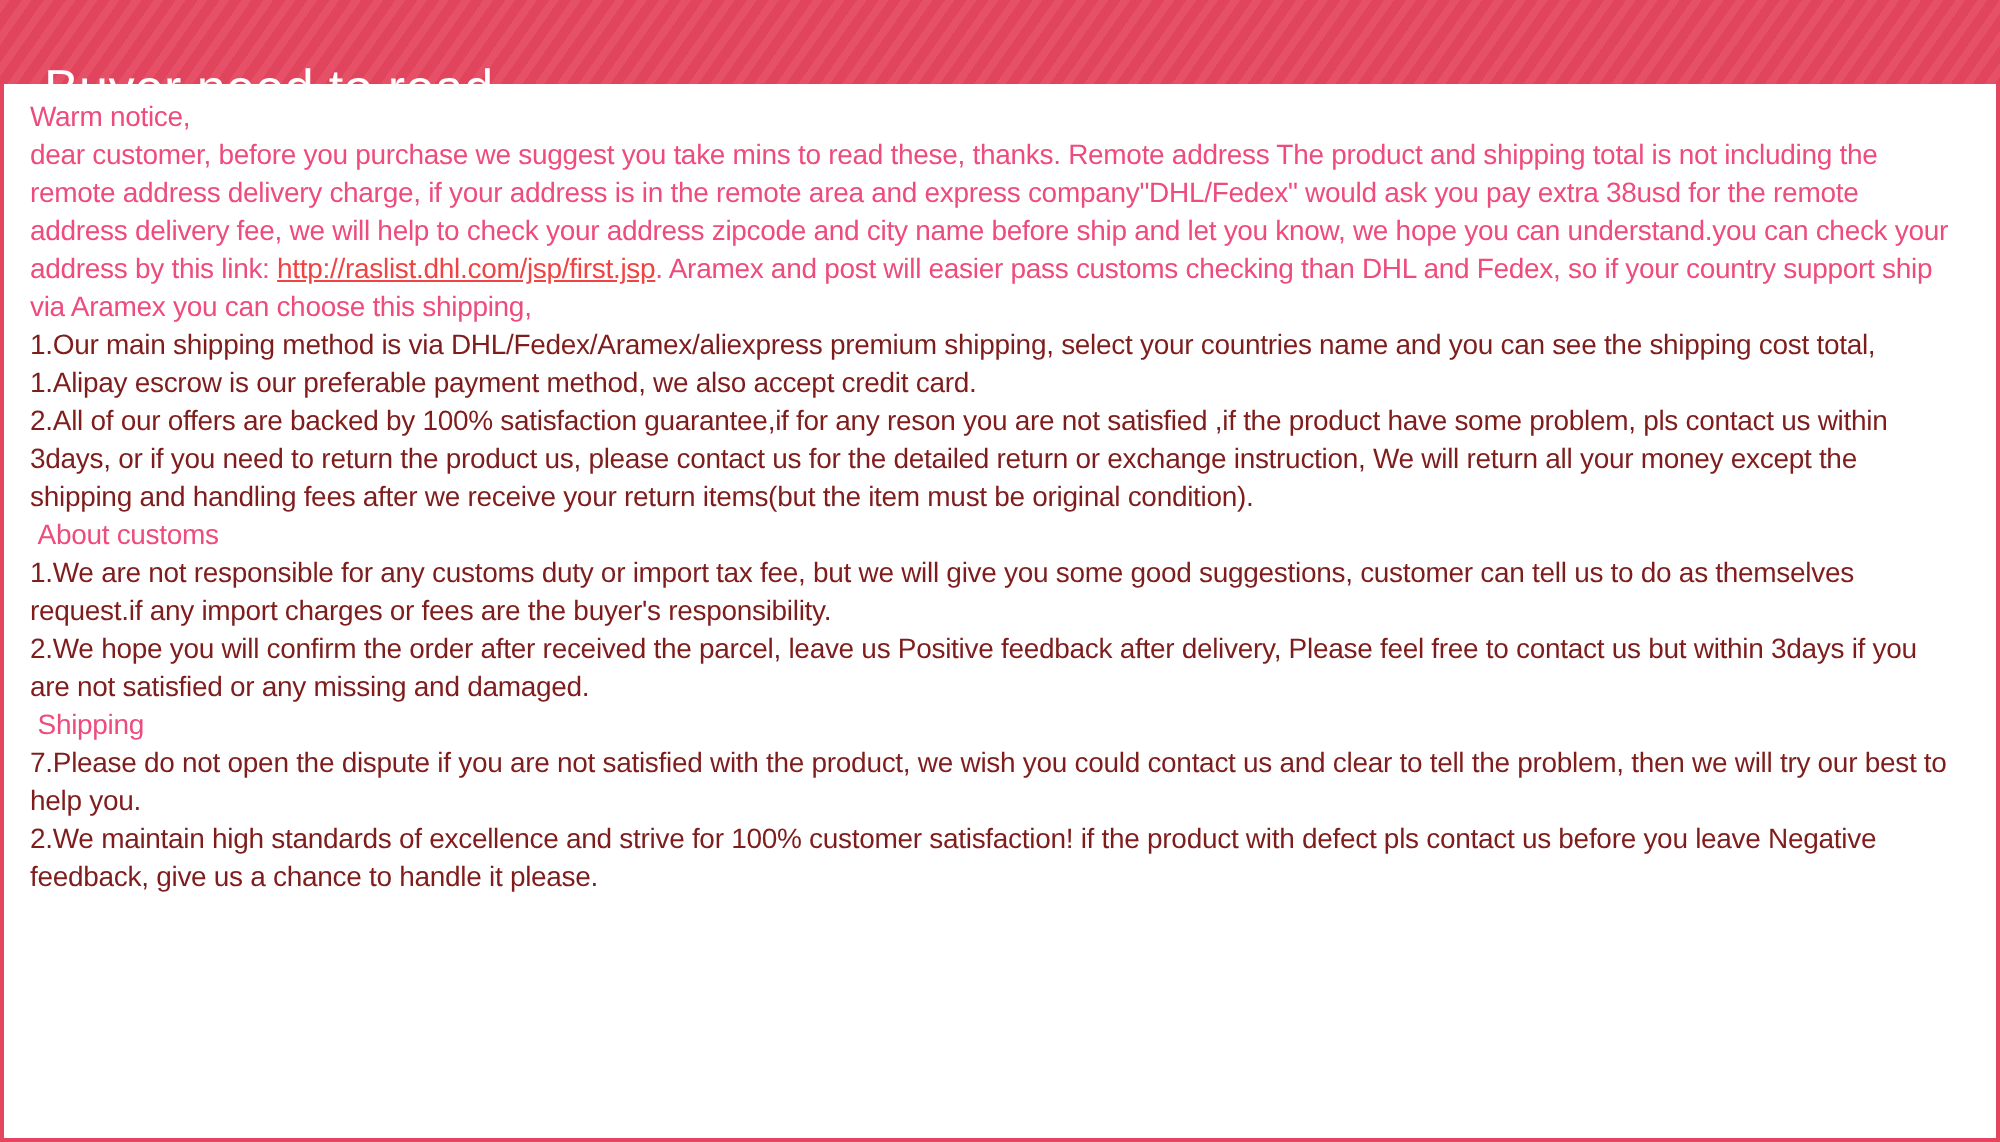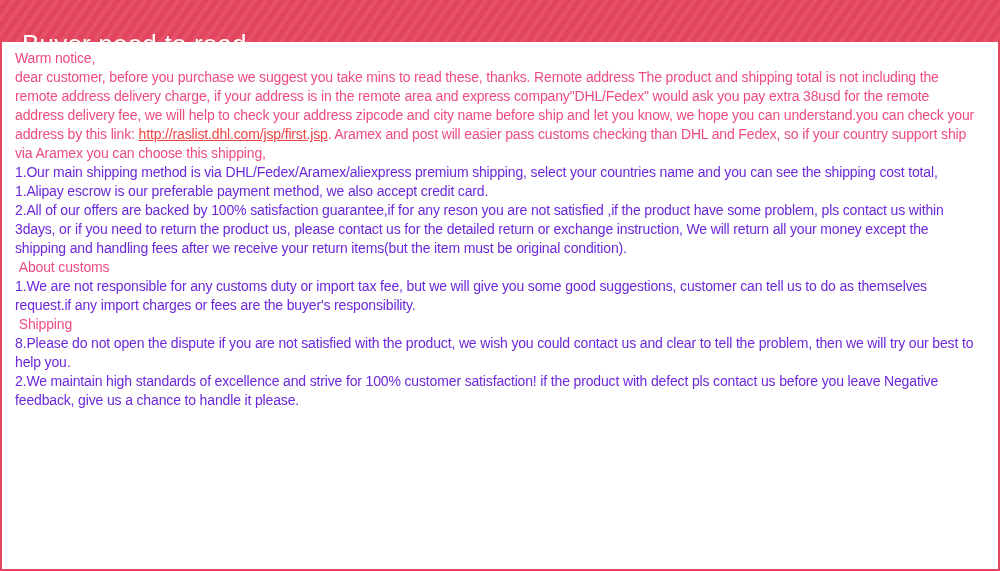--- a/index.html
+++ b/index.html
@@ -45,21 +45,21 @@
     background: #ffffff;
   }
   .content p {
     font-size: 14px;
     line-height: 19px;
     letter-spacing: -0.15px;
     white-space: pre-wrap;
     word-wrap: break-word;
   }
   .pink { color: #ed4c7d; }
-  .black { color: #6d28d9; }
+  .black { color: #7f1d1d; }
   a.link {
     color: #ef4444;
     text-decoration: underline;
     cursor: pointer;
   }
 </style>
 </head>
 <body>
 
 <div class="page">
@@ -74,19 +74,20 @@
 
     <p class="pink"><span>dear customer, before you purchase we suggest you take mins to read these, thanks. Remote address The product and shipping total is not including the remote address delivery charge, if your address is in the remote area and express company"DHL/Fedex" would ask you pay extra 38usd for the remote address delivery fee, we will help to check your address zipcode and city name before ship and let you know, we hope you can understand.you can check your address by this link: </span><a class="link" href="#">http://raslist.dhl.com/jsp/first.jsp</a><span>. Aramex and post will easier pass customs checking than DHL and Fedex, so if your country support ship via Aramex you can choose this shipping,</span></p>
 
     <p class="black">1.Our main shipping method is via DHL/Fedex/Aramex/aliexpress premium shipping, select your countries name and you can see the shipping cost total,</p>
 
     <p class="black">1.Alipay escrow is our preferable payment method, we also accept credit card.</p>
     <p class="black">2.All of our offers are backed by 100% satisfaction guarantee,if for any reson you are not satisfied ,if the product have some problem, pls contact us within 3days, or if you need to return the product us, please contact us for the detailed return or exchange instruction, We will return all your money except the shipping and handling fees after we receive your return items(but the item must be original condition).</p>
 
     <p class="pink"> About customs</p>
     <p class="black">1.We are not responsible for any customs duty or import tax fee, but we will give you some good suggestions, customer can tell us to do as themselves request.if any import charges or fees are the buyer's responsibility.</p>
+    <p class="black">2.We hope you will confirm the order after received the parcel, leave us Positive feedback after delivery, Please feel free to contact us but within 3days if you are not satisfied or any missing and damaged.</p>
 
     <p class="pink"> Shipping</p>
-    <p class="black">8.Please do not open the dispute if you are not satisfied with the product, we wish you could contact us and clear to tell the problem, then we will try our best to help you.</p>
+    <p class="black">7.Please do not open the dispute if you are not satisfied with the product, we wish you could contact us and clear to tell the problem, then we will try our best to help you.</p>
     <p class="black">2.We maintain high standards of excellence and strive for 100% customer satisfaction! if the product with defect pls contact us before you leave Negative feedback, give us a chance to handle it please.</p>
 
   </div>
 </div>
 
 </body></html>

